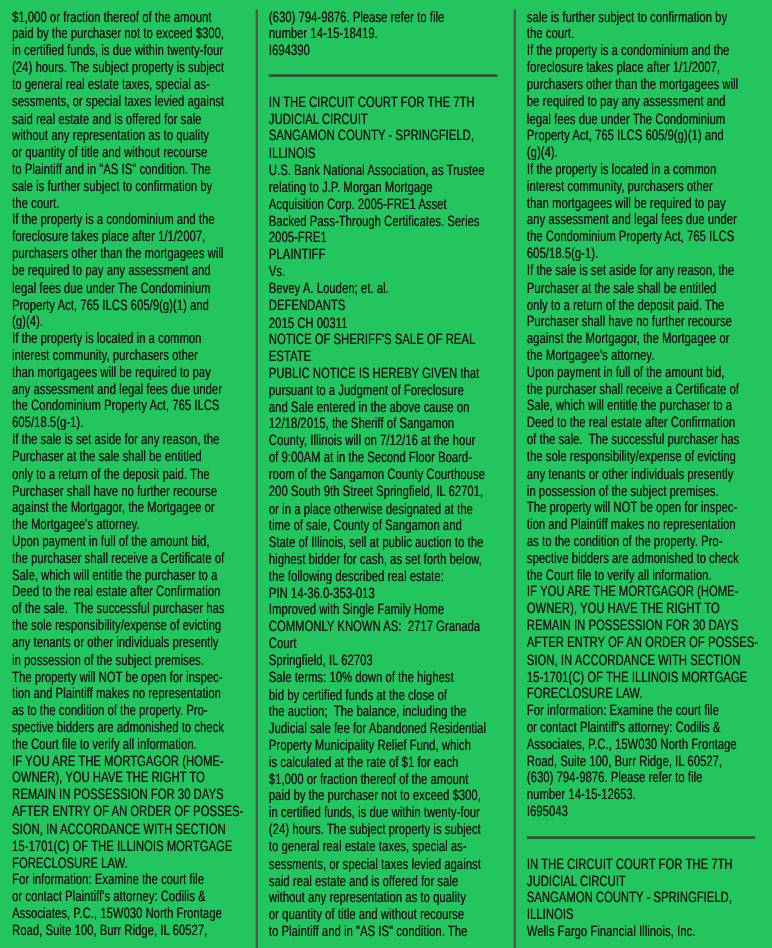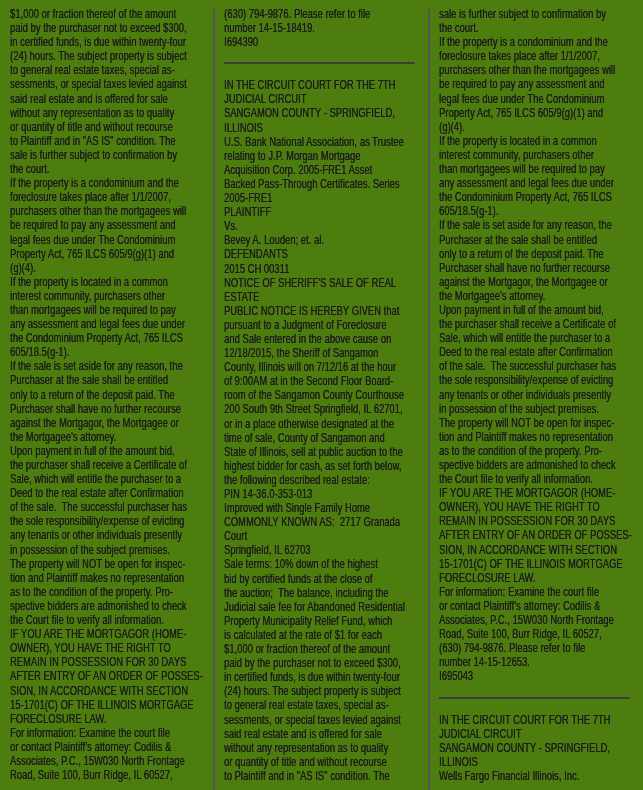--- a/index.html
+++ b/index.html
@@ -4,21 +4,21 @@
 <style>
   html, body {
     margin: 0;
     padding: 0;
     background: #ffffff;
   }
   .sheet {
     position: relative;
     width: 643px;
     height: 790px;
-    background: #4d7c0f;
+    background: #22c55e;
     overflow: hidden;
     font-family: "Liberation Sans", sans-serif;
     color: #1c1c1c;
   }
   .vrule {
     position: absolute;
     top: 8px;
     bottom: 0;
     width: 2px;
     background: #555555;

